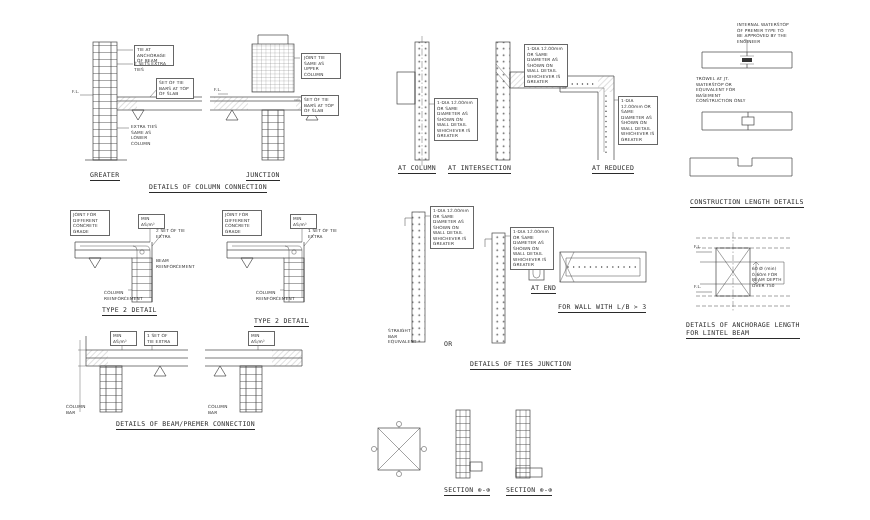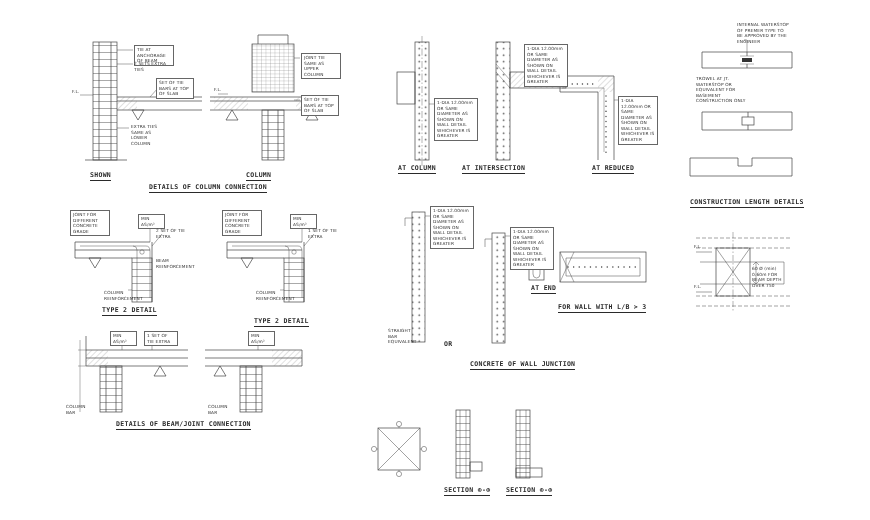--- a/index.html
+++ b/index.html
@@ -4,21 +4,21 @@
 <style>
   * { margin:0; padding:0; box-sizing:border-box; }
   html,body { background:#d9d9d9; }
   #sheet {
     position:relative; width:870px; height:520px; background:#ffffff;
     overflow:hidden; font-family:"DejaVu Sans Mono", monospace;
   }
   #linework { position:absolute; left:0; top:0; }
   .t, .t-block {
     position:absolute; font-family:"DejaVu Sans Mono", monospace;
-    font-weight:bold; font-size:6.5px; letter-spacing:.3px; color:#2a2a2a;
+    font-weight:normal; font-size:6.5px; letter-spacing:.3px; color:#2a2a2a;
     white-space:nowrap; border-bottom:1px solid #2a2a2a; padding-bottom:1px;
   }
   .t.nou { border-bottom:none; }
   .a {
     position:absolute; font-family:"DejaVu Sans", sans-serif;
     font-size:4.3px; line-height:1.3; color:#333; letter-spacing:.15px;
   }
   .ab { border:1px solid #666; padding:1px 2px; background:#fff; }
 </style>
 </head>
@@ -179,34 +179,38 @@
       <rect x="470" y="462" width="12" height="9"></rect>
     </g>
 
     <g>
       <rect x="516" y="410" width="14" height="68" fill="url(#ties)"></rect>
       <path d="M520 410 V478 M526 410 V478" stroke-width="0.45"></path>
       <rect x="516" y="468" width="26" height="9"></rect>
     </g>
   </svg>
 
-  <div class="t" style="left:90px;top:171px">SHOWN</div>
-  <div class="t" style="left:246px;top:171px">COLUMN</div>
+  <div class="t" style="left:90px;top:171px">GREATER</div>
+  <div class="t" style="left:246px;top:171px">JUNCTION</div>
   <div class="t" style="left:149px;top:183px">DETAILS OF COLUMN CONNECTION</div>
   <div class="t" style="left:398px;top:164px">AT COLUMN</div>
-  <div class="t" style="left:462px;top:164px">AT INTERSECTION</div>
+  <div class="t" style="left:448px;top:164px">AT INTERSECTION</div>
   <div class="t" style="left:592px;top:164px">AT REDUCED</div>
   <div class="t" style="left:690px;top:198px">CONSTRUCTION LENGTH DETAILS</div>
   <div class="t" style="left:102px;top:306px">TYPE 2 DETAIL</div>
   <div class="t" style="left:254px;top:317px">TYPE 2 DETAIL</div>
   <div class="t" style="left:531px;top:284px">AT END</div>
   <div class="t" style="left:558px;top:303px">FOR WALL WITH L/B &gt; 3</div>
   <div class="t nou" style="left:444px;top:340px">OR</div>
-  <div class="t" style="left:470px;top:360px">CONCRETE OF WALL JUNCTION</div>
-  <div class="t" style="left:116px;top:420px">DETAILS OF BEAM/JOINT CONNECTION</div>
+  <div class="t" style="left:470px;top:360px">DETAILS OF TIES JUNCTION</div>
+  <div class="t-block" style="left:686px;top:321px">
+    <div>DETAILS OF ANCHORAGE LENGTH</div>
+    <div>FOR LINTEL BEAM</div>
+  </div>
+  <div class="t" style="left:116px;top:420px">DETAILS OF BEAM/PREMER CONNECTION</div>
   <div class="t" style="left:444px;top:486px">SECTION ⊕-⊕</div>
   <div class="t" style="left:506px;top:486px">SECTION ⊕-⊕</div>
 
   <div class="a ab" style="left:134px;top:45px;width:40px">TIE AT ANCHORAGE OF BEAM</div>
   <div class="a" style="left:134px;top:61px;width:40px">2 SETS EXTRA TIES</div>
   <div class="a" style="left:72px;top:89px">F.L.</div>
   <div class="a ab" style="left:156px;top:78px;width:38px">SET OF TIE BARS AT TOP OF SLAB</div>
   <div class="a" style="left:131px;top:124px;width:36px">EXTRA TIES SAME AS LOWER COLUMN</div>
   <div class="a ab" style="left:301px;top:53px;width:40px">JOINT TIE SAME AS UPPER COLUMN</div>
   <div class="a" style="left:214px;top:87px">F.L.</div>

